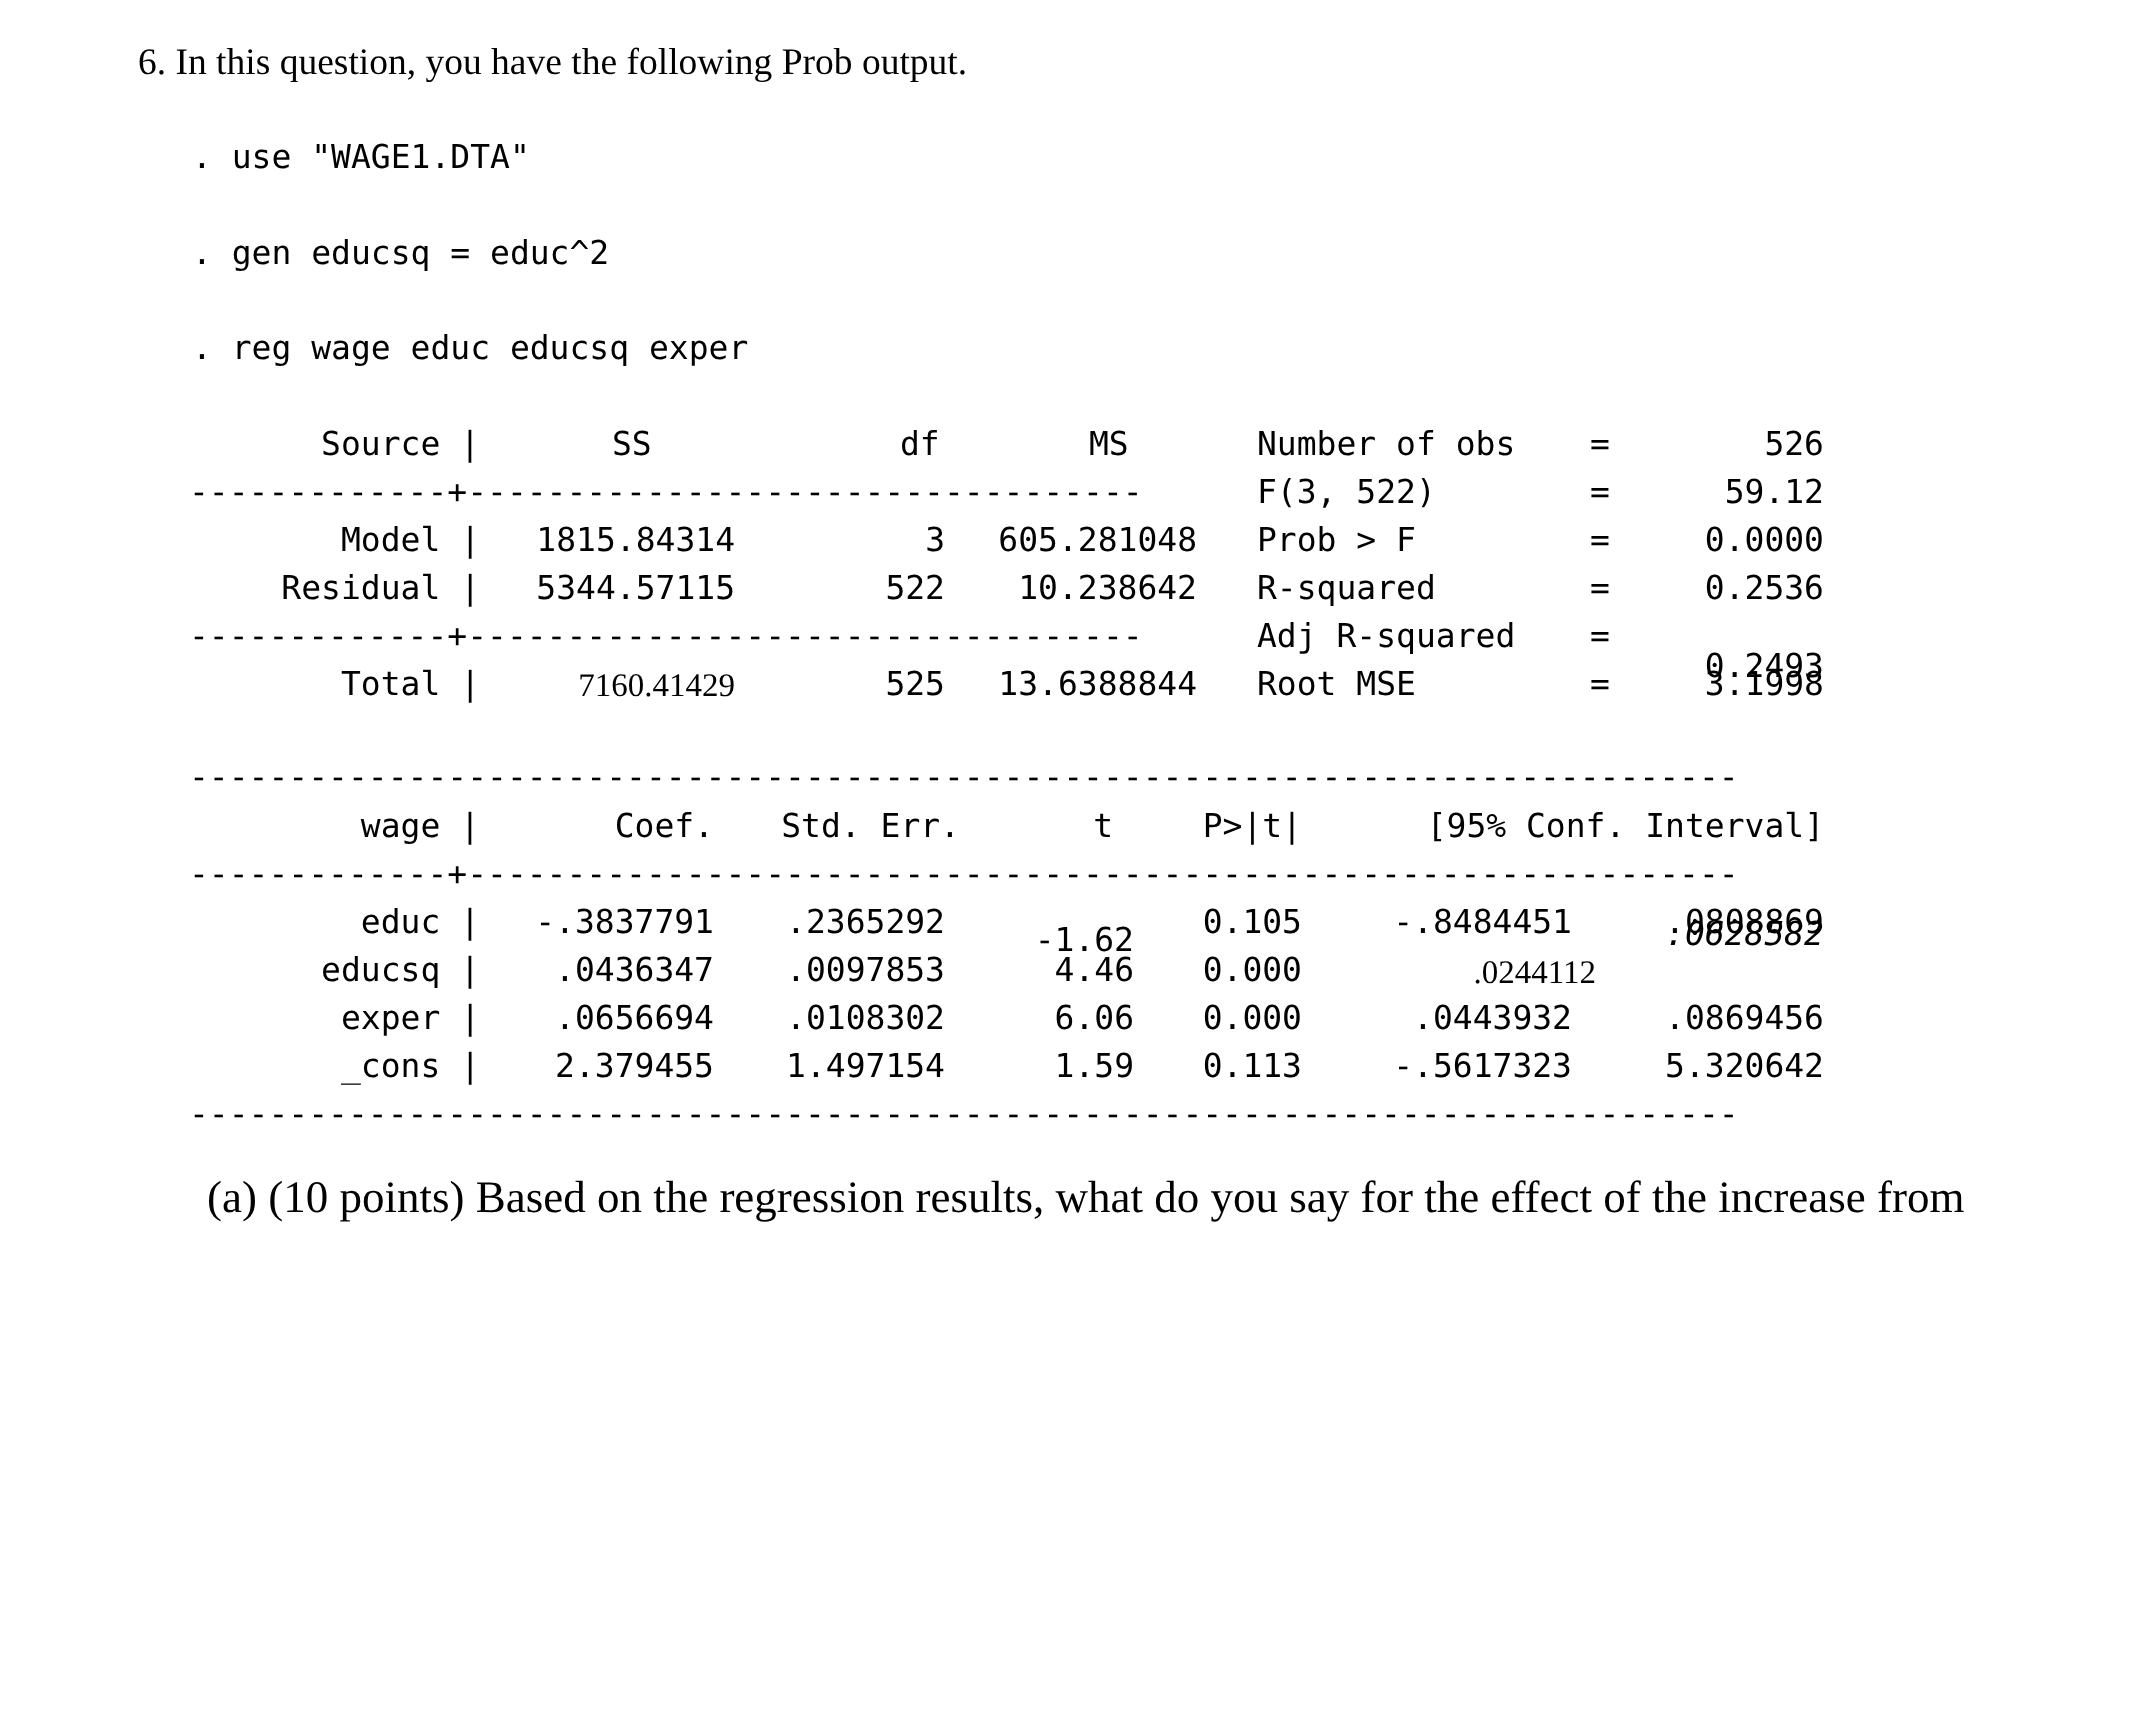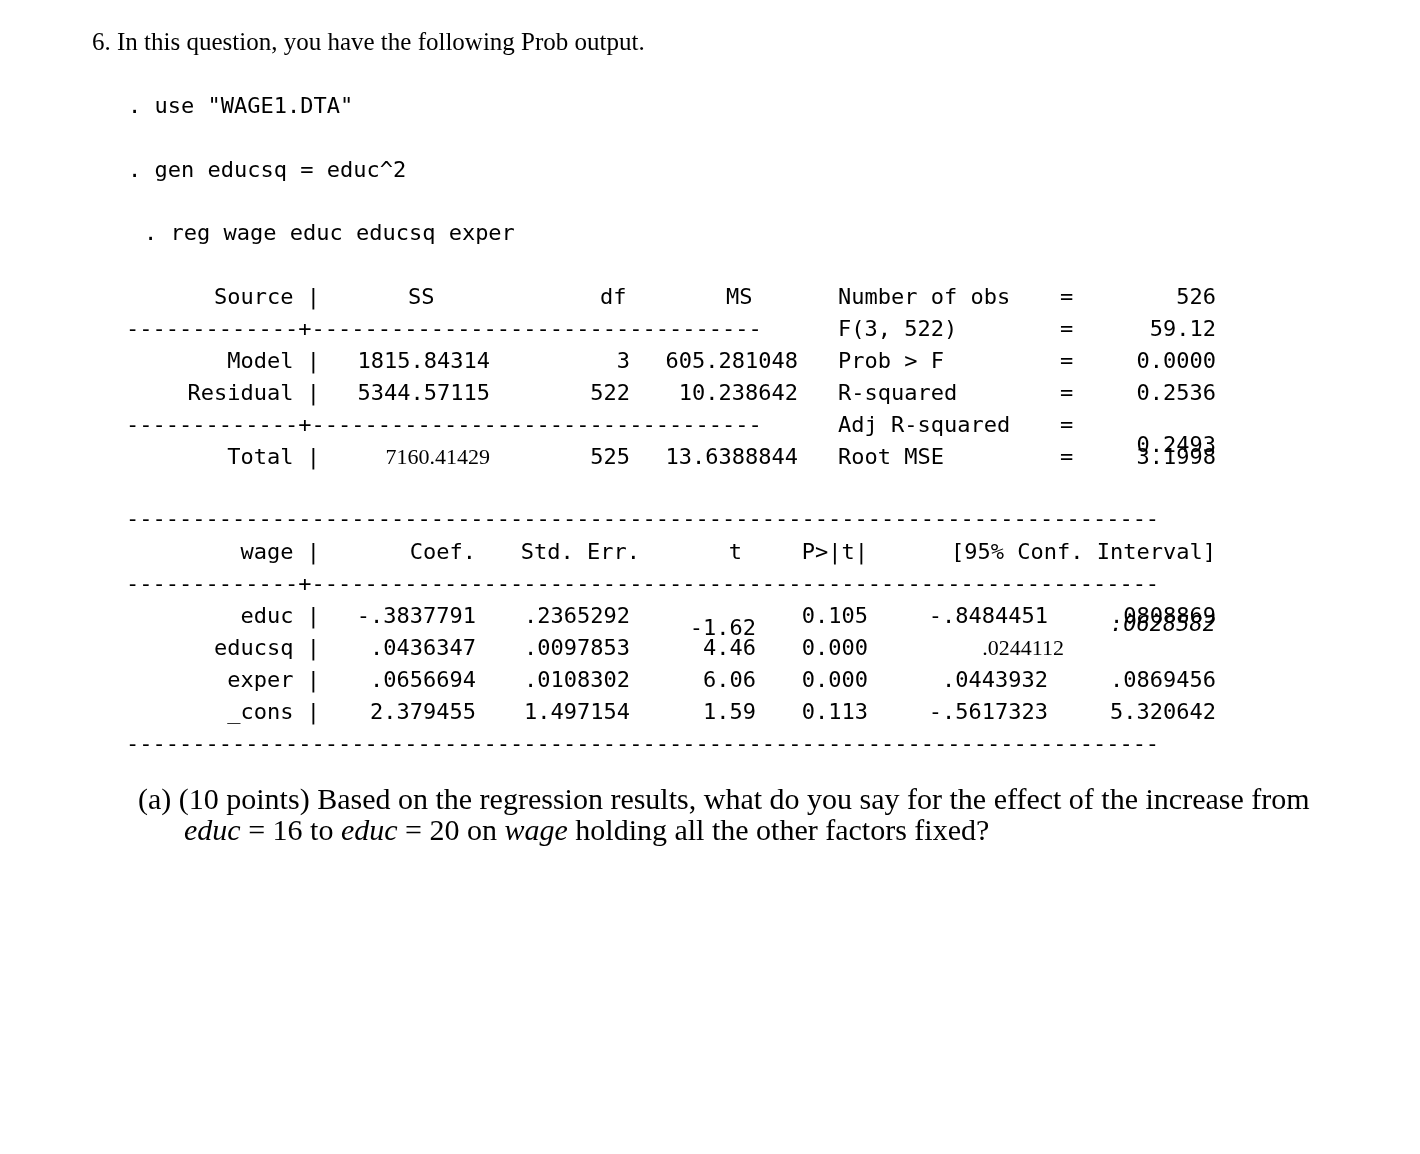--- a/index.html
+++ b/index.html
@@ -16,21 +16,21 @@
 </head>
 <body>
 
 <div class="abs q-title">
   <span>6.</span>
   <span>In this question, you have the following Prob output.</span>
 </div>
 
 <div class="abs mono cmd" style="top:93px;">. use "WAGE1.DTA"</div>
 <div class="abs mono cmd" style="top:157px;">. gen educsq = educ^2</div>
-<div class="abs mono cmd" style="top:220px;margin-left:16px;">. reg wage educ educsq exper</div>
+<div class="abs mono cmd" style="top:220px;">. reg wage educ educsq exper</div>
 
 <div>
   <div class="abs mono r" style="left:120px; width:200px; top:284px;">Source |</div>
   <div class="abs mono" style="left:408px; top:284px;">SS</div>
   <div class="abs mono" style="left:600px; top:284px;">df</div>
   <div class="abs mono" style="left:726px; top:284px;">MS</div>
 
   <div class="abs mono dash" style="left:126px; top:316px; width:672px;">-------------+----------------------------------</div>
 
   <div class="abs mono r" style="left:120px; width:200px; top:348px;">Model |</div>
@@ -123,14 +123,13 @@
 
   <div class="abs mono dash" style="left:126px; top:731px; width:1090px;">------------------------------------------------------------------------------</div>
 </div>
 
 <div class="abs part" style="left:138px; top:783px; width:1200px;">
   <div>
     <span>(a)</span>
     <span>(10 points)</span>
     <span>Based on the regression results, what do you say for the effect of the increase from</span>
   </div>
-  <div style="padding-left:46px;"><span class="it">educ</span><span> = 16 to </span><span class="it">educ</span><span> = 20 on </span><span class="it">wage</span><span> holding all the other factors fixed?</span></div>
 </div>
 
 </body></html>

